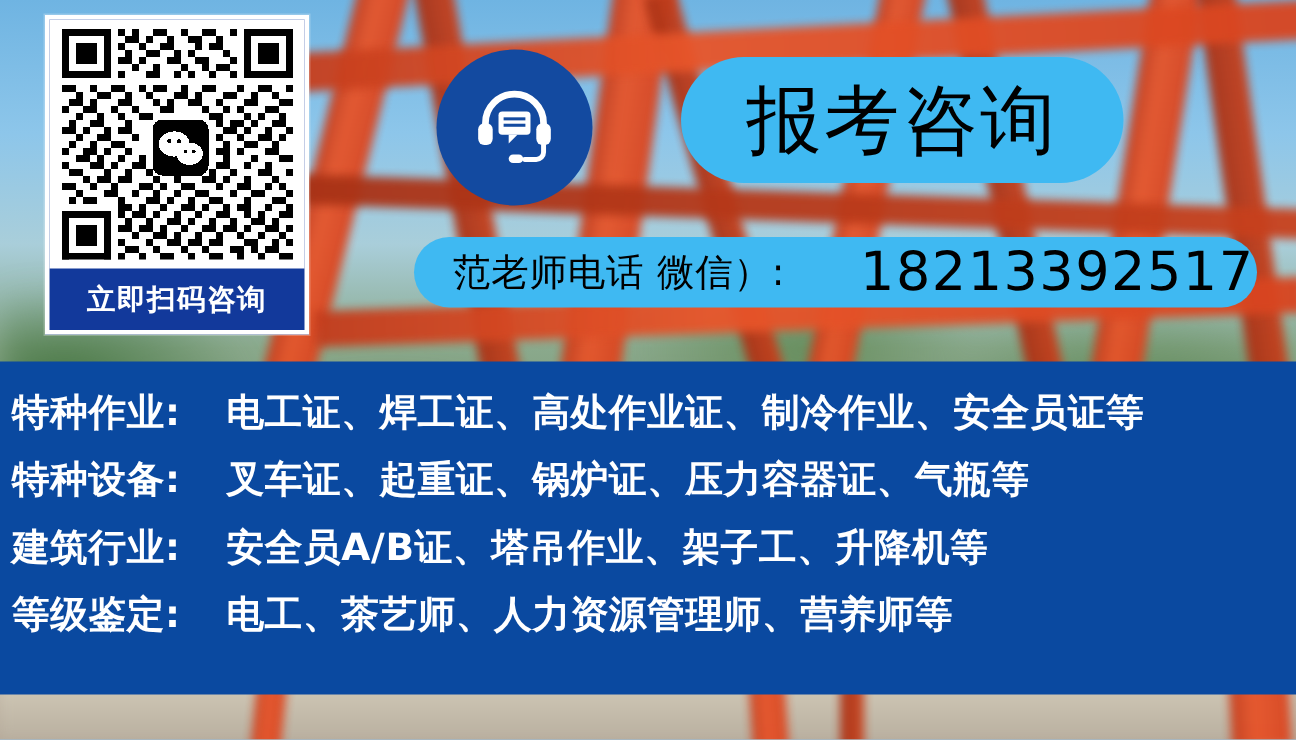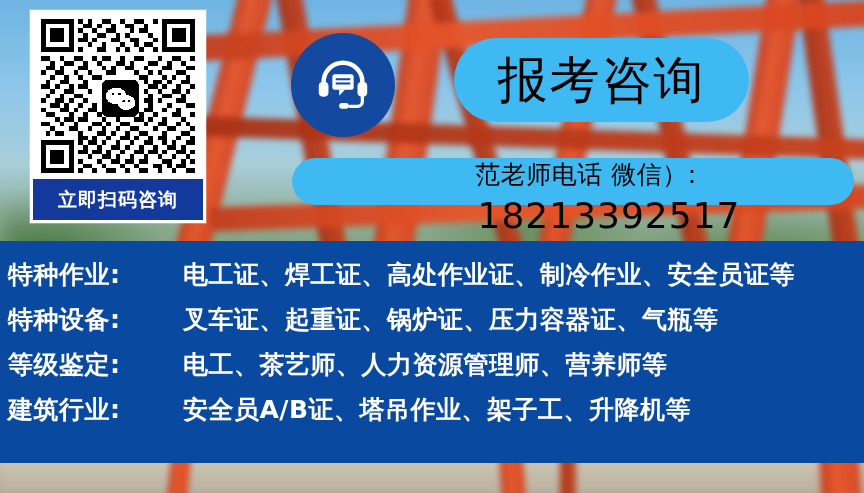--- a/index.html
+++ b/index.html
@@ -99,27 +99,26 @@
     font-family: "DejaVu Sans", "Liberation Sans", sans-serif;
   }
   .pill-title {
     left: 454px; top: 38px;
     width: 295px; height: 84px;
     justify-content: center;
     font-size: 50px;
     letter-spacing: 2px;
   }
   .pill-phone {
-    left: 292px; top: 158px;
+    left: 276px; top: 158px;
     width: 562px; height: 47px;
     padding-left: 26px;
     font-size: 25px;
     gap: 4px;
     letter-spacing: .5px;
-    flex-direction: column;
   }
   .pill-phone .phone-number {
     margin-left: 46px;
     font-size: 36px;
     letter-spacing: 1px;
   }
 
   
   .list-panel {
     position: absolute;
@@ -131,21 +130,20 @@
   .list-row {
     display: flex;
     align-items: baseline;
     height: 45px;
     padding-left: 8px;
     font-family: "DejaVu Sans", "Liberation Sans", sans-serif;
     font-weight: bold;
     color: #ffffff;
     font-size: 25px;
     white-space: nowrap;
-    gap: 32px;
   }
   .list-label {
     flex: 0 0 auto;
     width: 143px;
     letter-spacing: .5px;
   }
   .list-value {
     flex: 0 0 auto;
     letter-spacing: .5px;
   }
@@ -492,22 +490,22 @@
   <div class="list-panel">
     <div class="list-row">
       <span class="list-label">特种作业:</span>
       <span class="list-value">电工证、焊工证、高处作业证、制冷作业、安全员证等</span>
     </div>
     <div class="list-row">
       <span class="list-label">特种设备:</span>
       <span class="list-value">叉车证、起重证、锅炉证、压力容器证、气瓶等</span>
     </div>
     <div class="list-row">
+      <span class="list-label">建筑行业:</span>
+      <span class="list-value">安全员A/B证、塔吊作业、架子工、升降机等</span>
+    </div>
+    <div class="list-row">
       <span class="list-label">等级鉴定:</span>
       <span class="list-value">电工、茶艺师、人力资源管理师、营养师等</span>
     </div>
-    <div class="list-row">
-      <span class="list-label">建筑行业:</span>
-      <span class="list-value">安全员A/B证、塔吊作业、架子工、升降机等</span>
-    </div>
   </div>
 
 </div>
 
 </body></html>

